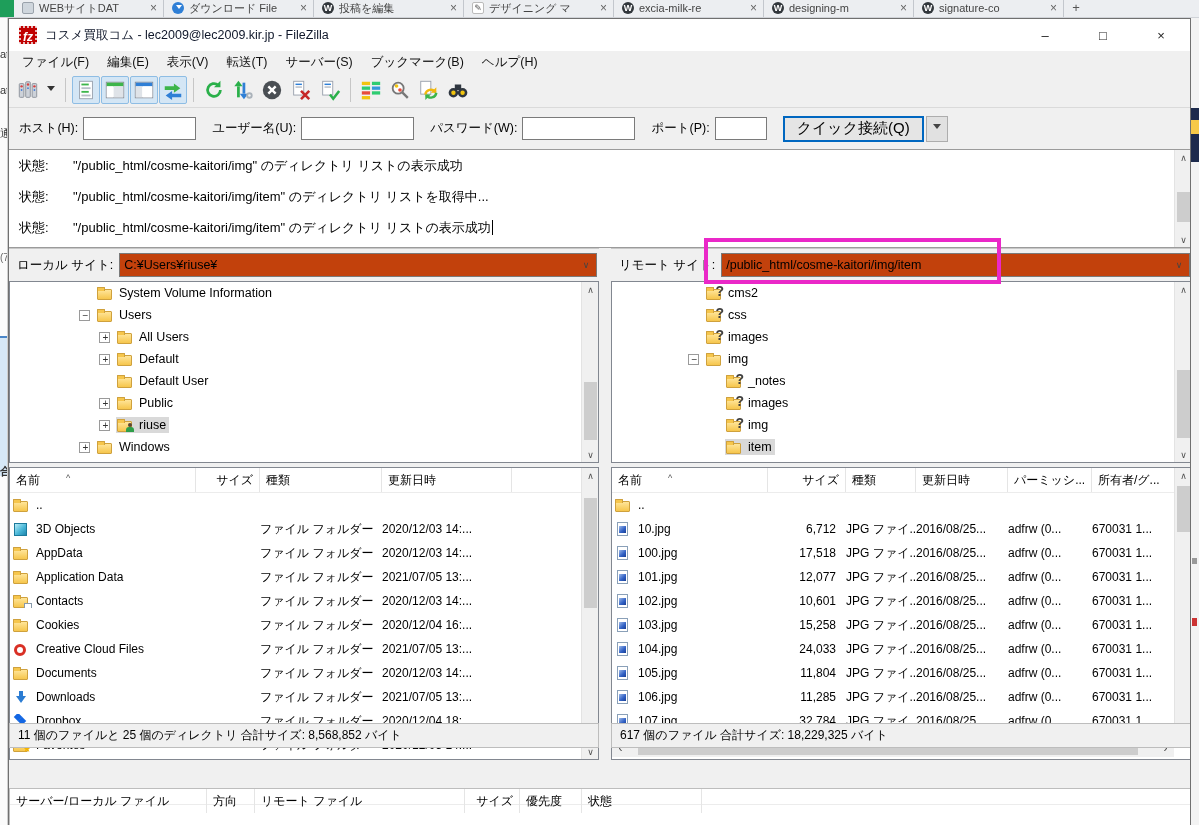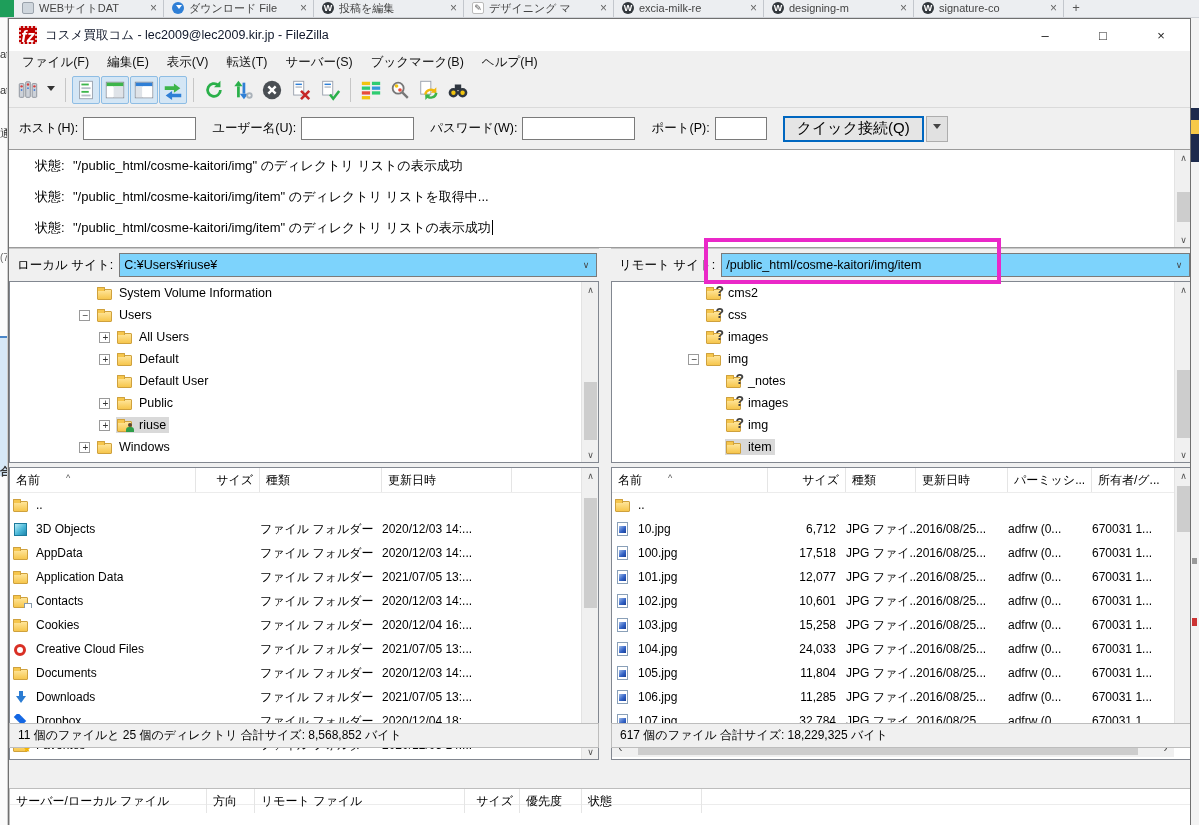--- a/index.html
+++ b/index.html
@@ -35,21 +35,21 @@
   .sliver .redmk { position:absolute; left:1px; top:600px; width:5px; height:8px; background:#c33; }
   .sliver .gmk { position:absolute; left:1px; top:540px; width:5px; height:6px; background:#999; }
 
   
   .fz { position:absolute; left:8px; top:18px; width:1183px; height:807px; background:#f0f0f0;
     border:1px solid #707070; border-bottom:none; overflow:hidden; }
 
   .titlebar { position:absolute; left:0; top:0; width:100%; height:32px; background:#ffffff;
     display:flex; align-items:center; }
   .fzlogo { width:18px; height:18px; margin:0 8px 0 10px; background:#c00000; color:#fff;
-    font-weight:bold; font-style:italic; font-size:16px; text-align:center; line-height:18px; border-radius:2px;
+    font-weight:bold; font-style:italic; font-size:12px; text-align:center; line-height:18px; border-radius:2px;
     border:2px dotted #e9b8b8; }
   .title-text { font-size:12.5px; color:#0f172a; }
   .winbtns { position:absolute; right:0; top:0; height:32px; display:flex; }
   .winbtn { width:58px; height:32px; display:flex; align-items:center; justify-content:center;
     font-size:13px; color:#222; }
 
   .menubar { position:absolute; left:0; top:32px; width:100%; height:22px; background:#f0f0f0;
     display:flex; align-items:center; padding-left:4px; }
   .menuitem { font-size:12.5px; color:#111; padding:2px 9px; }
 
@@ -68,21 +68,21 @@
   .qinput { height:23px; border:1px solid #7a7a7a; background:#fff; margin-right:16px; font-size:12px; padding:0 3px; }
   .qinput.w112 { width:113px; } .qinput.w52 { width:52px; }
   .qconnect { height:26px; padding:0 12px; background:#e5e5e5; border:2px solid #0067c0; font-size:15px; margin-right:2px; }
   .qdrop { width:22px; height:26px; background:#e1e1e1; border:1px solid #adadad; display:flex; align-items:center; justify-content:center; }
   .qdrop .tri-down { margin-top:0; border-top-color:#444; }
 
   
   .logpane { position:absolute; left:0; top:130px; width:1183px; height:99px; background:#fff;
     border-top:1px solid #9b9b9b; border-bottom:1px solid #9b9b9b; overflow:hidden; }
   .logline { height:31px; display:flex; align-items:center; font-size:13px; }
-  .loglabel { width:64px; padding-left:26px; color:#000; flex:0 0 auto; }
+  .loglabel { width:64px; padding-left:10px; color:#000; flex:0 0 auto; }
   .logmsg { color:#000; white-space:nowrap; }
   .caret { display:inline-block; width:1px; height:15px; background:#000; margin-left:1px; }
 
   
   .vscroll { position:absolute; width:17px; background:#f0f0f0; border-left:1px solid #e3e3e3; }
   .sarrow { position:absolute; left:0; width:17px; height:15px; color:#505050; font-size:9px;
     display:flex; align-items:center; justify-content:center; }
   .sarrow.up { top:0; } .sarrow.down { bottom:0; }
   .sarrow.up::before { content:"\2227"; } .sarrow.down::before { content:"\2228"; }
   .sthumb { position:absolute; left:2px; width:13px; background:#cdcdcd; }
@@ -91,21 +91,21 @@
     display:flex; align-items:center; justify-content:center; }
   .harrow.lt { left:0; } .harrow.rt { right:0; }
   .harrow.lt::before { content:"\2039"; } .harrow.rt::before { content:"\203A"; }
   .hthumb { position:absolute; top:2px; height:15px; background:#cdcdcd; }
 
   
   .sitebar { position:absolute; top:229px; height:33px; background:#f0f0f0; display:flex; align-items:center;
     font-size:12.5px; }
   .sitebar.local { left:0; width:590px; border-top:1px solid #c8c8c8; }
   .sitebar.remote { left:602px; width:581px; border-top:1px solid #c8c8c8; }
-  .combo { height:24px; background:#7dd3fc; border:1px solid #7a7a7a; display:flex; align-items:center;
+  .combo { height:24px; background:#c2410c; border:1px solid #7a7a7a; display:flex; align-items:center;
     font-size:12.5px; padding-left:4px; position:relative; flex:1 1 auto; margin-right:2px; }
   .combo .chev { position:absolute; right:2px; top:0; width:16px; height:100%; display:flex; align-items:center;
     justify-content:center; color:#444; font-size:9px; }
   .combo .chev::before { content:"\2228"; }
   .sitelabel { padding:0 6px 0 8px; white-space:nowrap; }
 
   .magenta-box { position:absolute; left:695px; top:219px; width:297px; height:46px;
     border:4px solid #ea28c8; z-index:50; pointer-events:none; }
 
   

